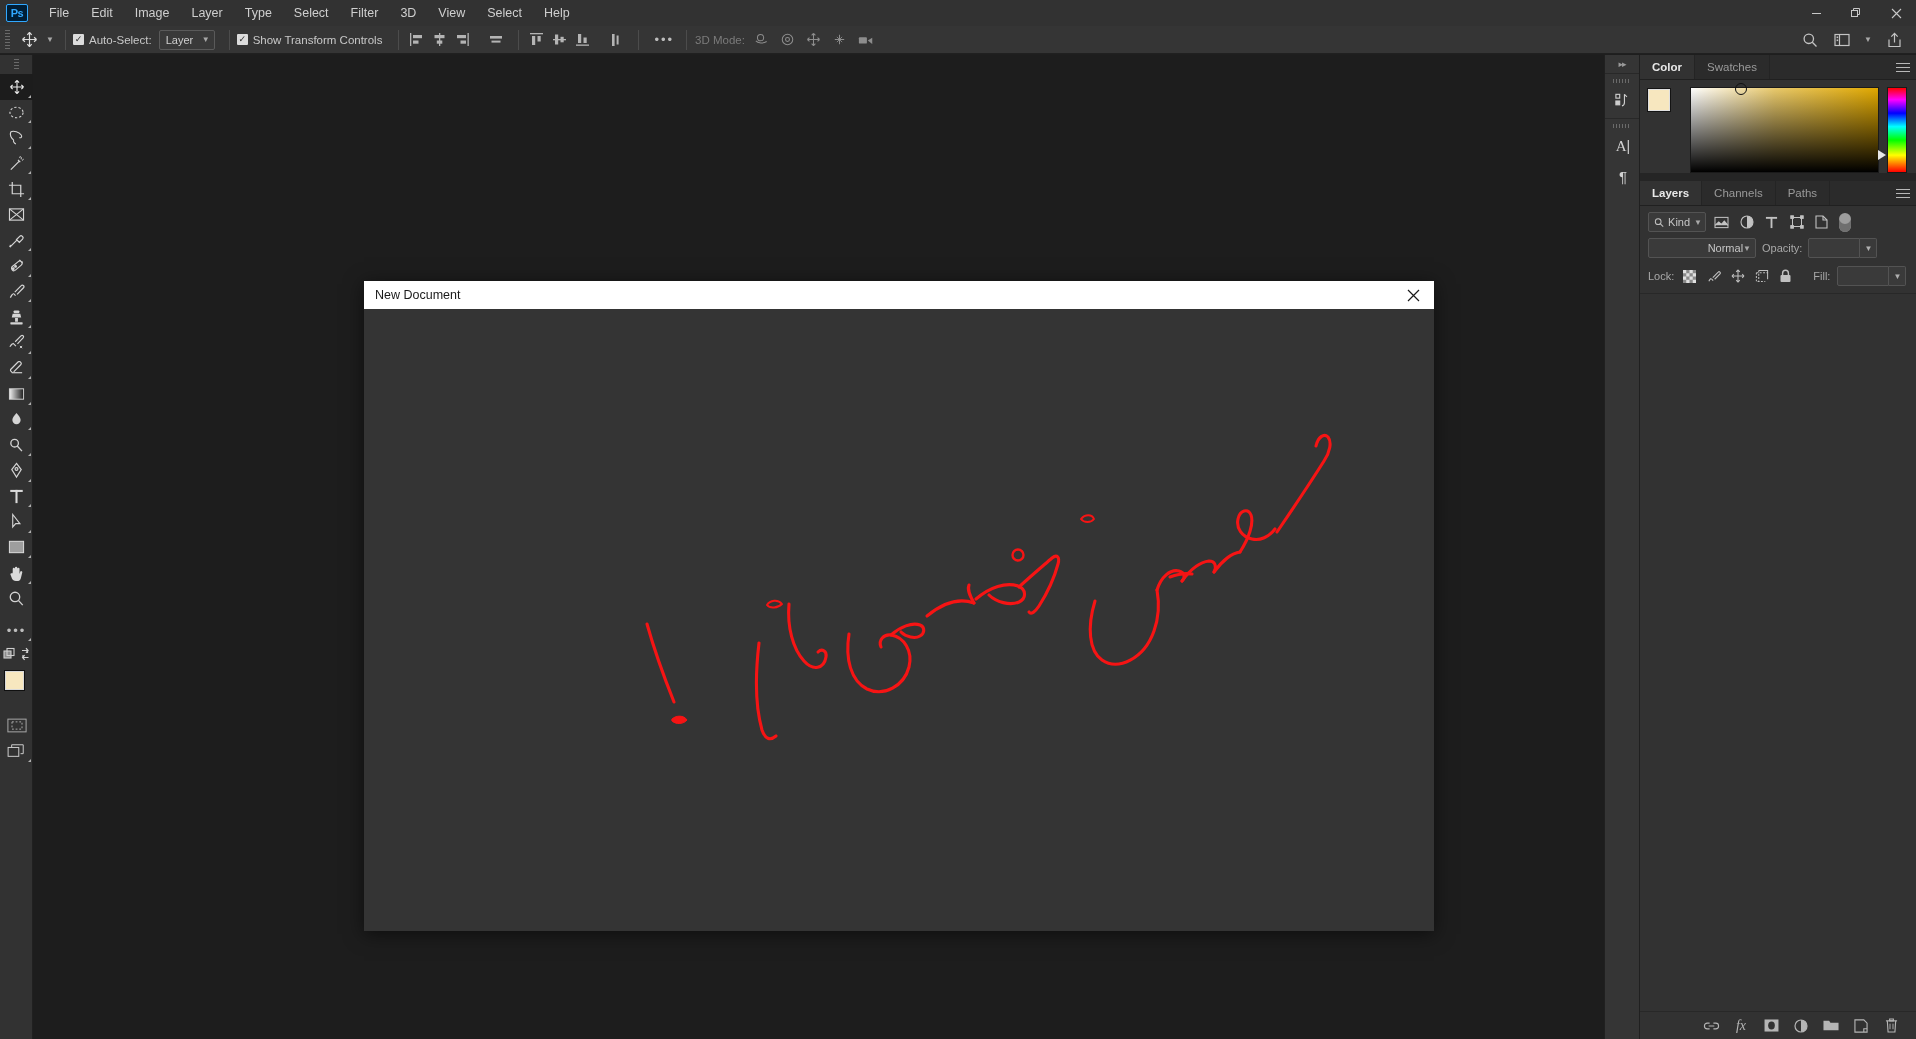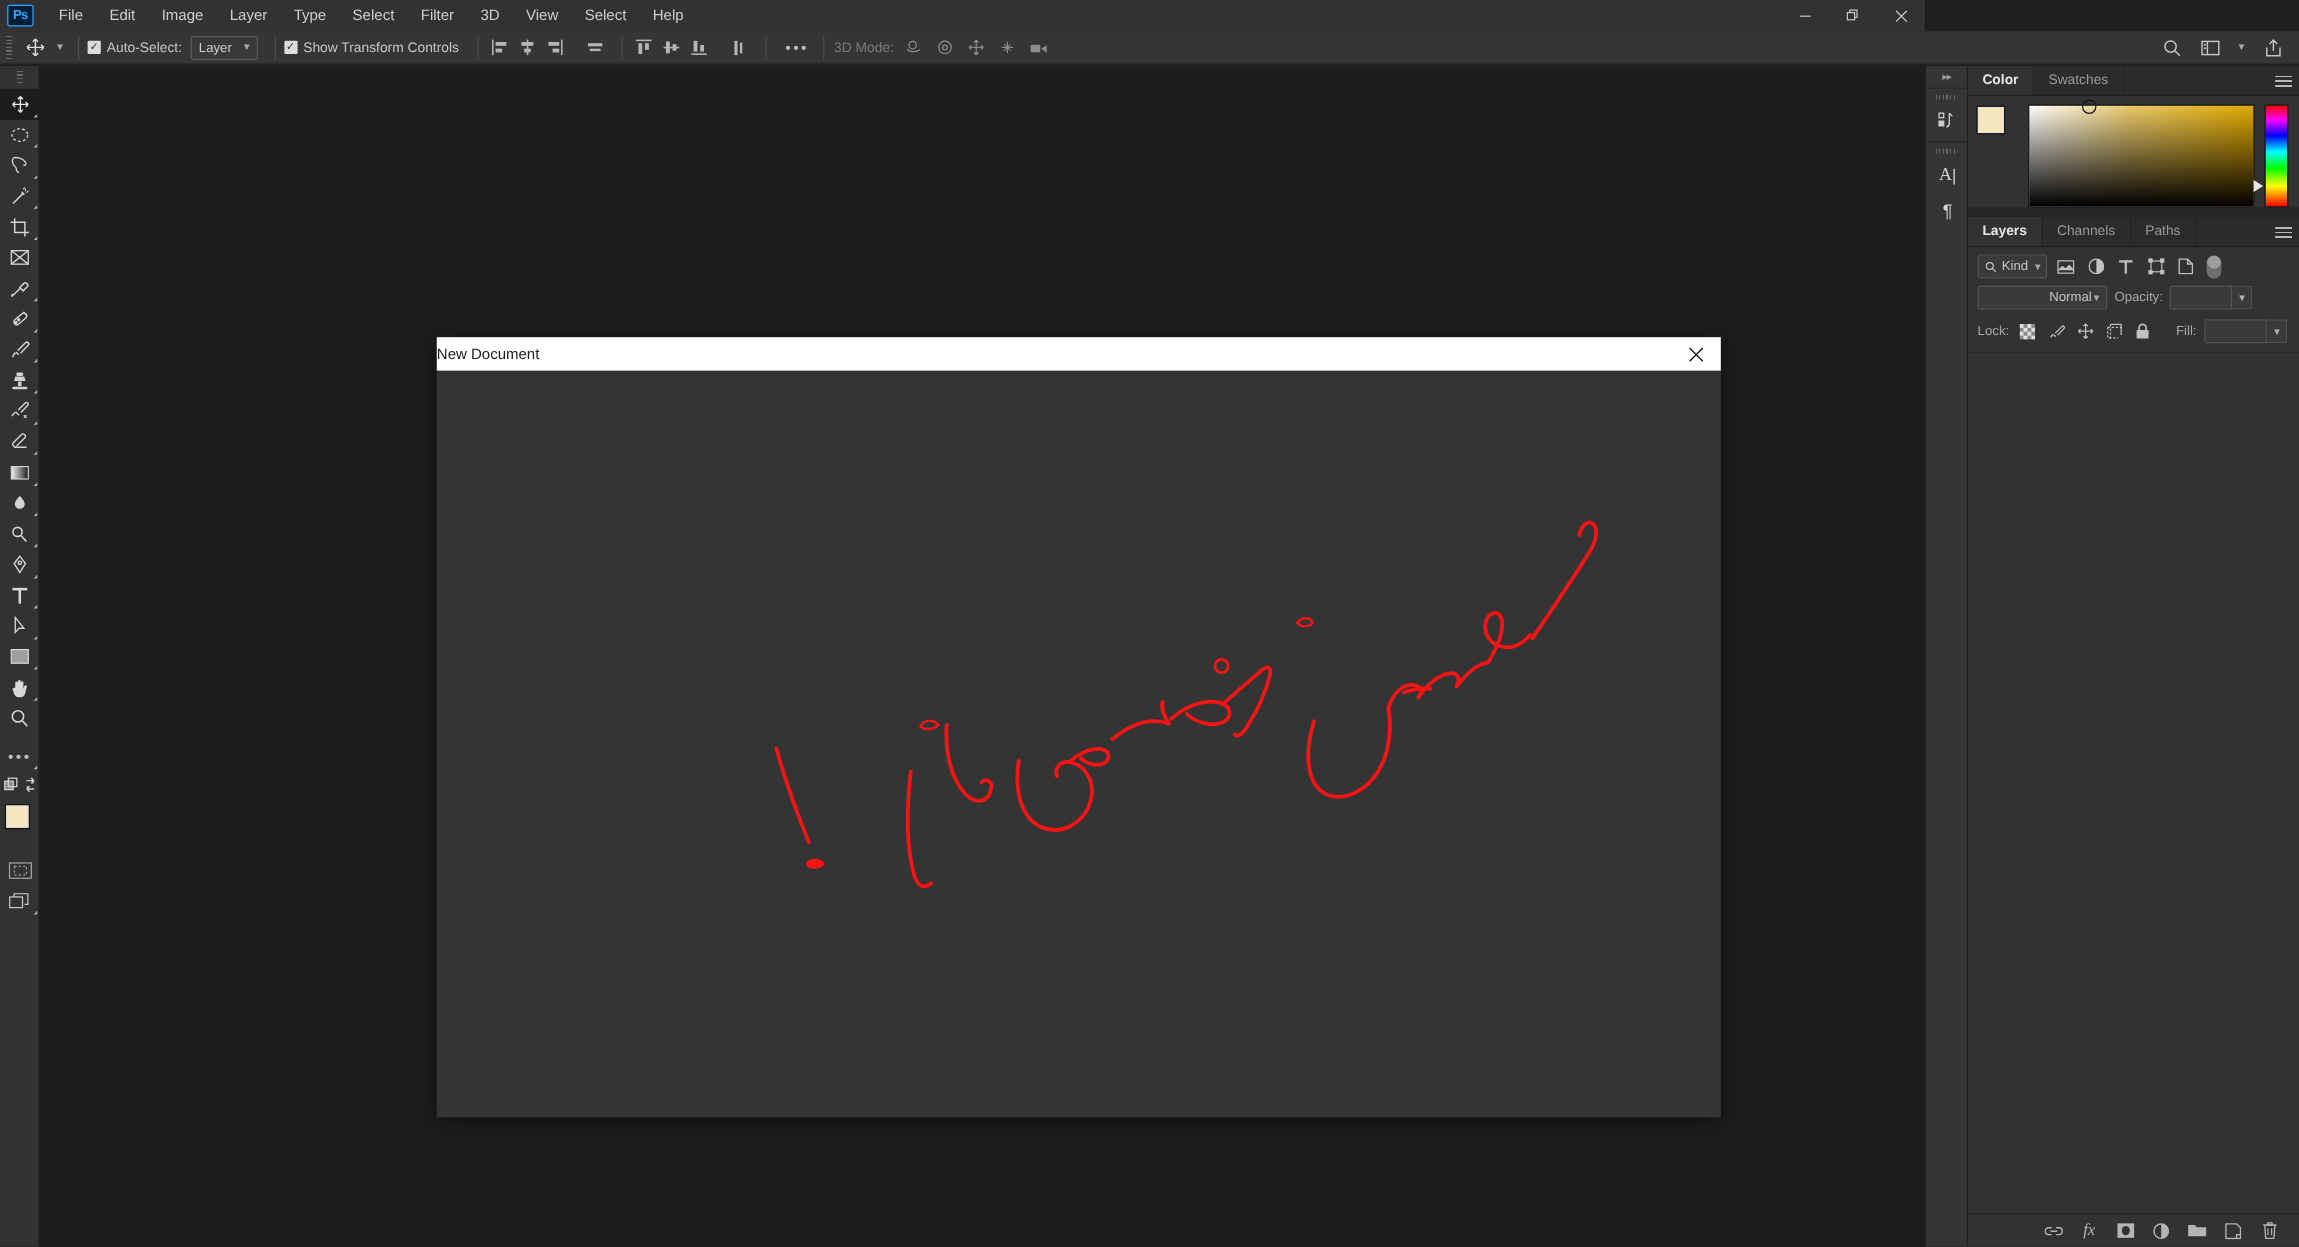--- a/index.html
+++ b/index.html
@@ -7,21 +7,21 @@
     width: 1916px; height: 1039px;
     background: #1e1e1e;
     font-family: "Liberation Sans", sans-serif;
     overflow: hidden;
     -webkit-font-smoothing: antialiased;
   }
   .app { position: relative; width: 1916px; height: 1039px; background: #1e1e1e; }
 
   
   .titlebar {
-    position: absolute; left: 0; top: 0; width: 1604px; height: 26px;
+    position: absolute; left: 0; top: 0; width: 1916px; height: 26px;
     background: #323232; display: flex; align-items: center;
   }
   .ps-logo {
     width: 22px; height: 18px; margin-left: 6px; margin-right: 10px;
     border: 1px solid #31a8ff; border-radius: 2px; background: #001e36;
     color: #31a8ff; font-size: 11px; font-weight: bold;
     display: flex; align-items: center; justify-content: center;
     letter-spacing: -0.5px;
   }
   .menu-item {
@@ -211,21 +211,21 @@
   }
   .lb-icon { width: 18px; height: 18px; display: flex; align-items: center; justify-content: center; color: #b5b5b5; }
 
   
   .dialog {
     position: absolute; left: 364px; top: 281px; width: 1070px; height: 650px;
     background: #343434; box-shadow: 0 3px 18px rgba(0,0,0,0.55);
   }
   .dlg-title {
     height: 28px; background: #ffffff; display: flex; align-items: center;
-    position: relative;
+    padding-left: 11px; position: relative;
   }
   .dlg-title-text { color: #1a1a1a; font-size: 12.5px; }
   .dlg-close {
     position: absolute; right: 0; top: 0; width: 42px; height: 28px;
     display: flex; align-items: center; justify-content: center;
     color: #1a1a1a; font-size: 15px;
   }
   .dlg-body { position: relative; height: 622px; background: #343434; overflow: hidden; }
   .ink { position: absolute; left: 0; top: 0; }
 </style>

